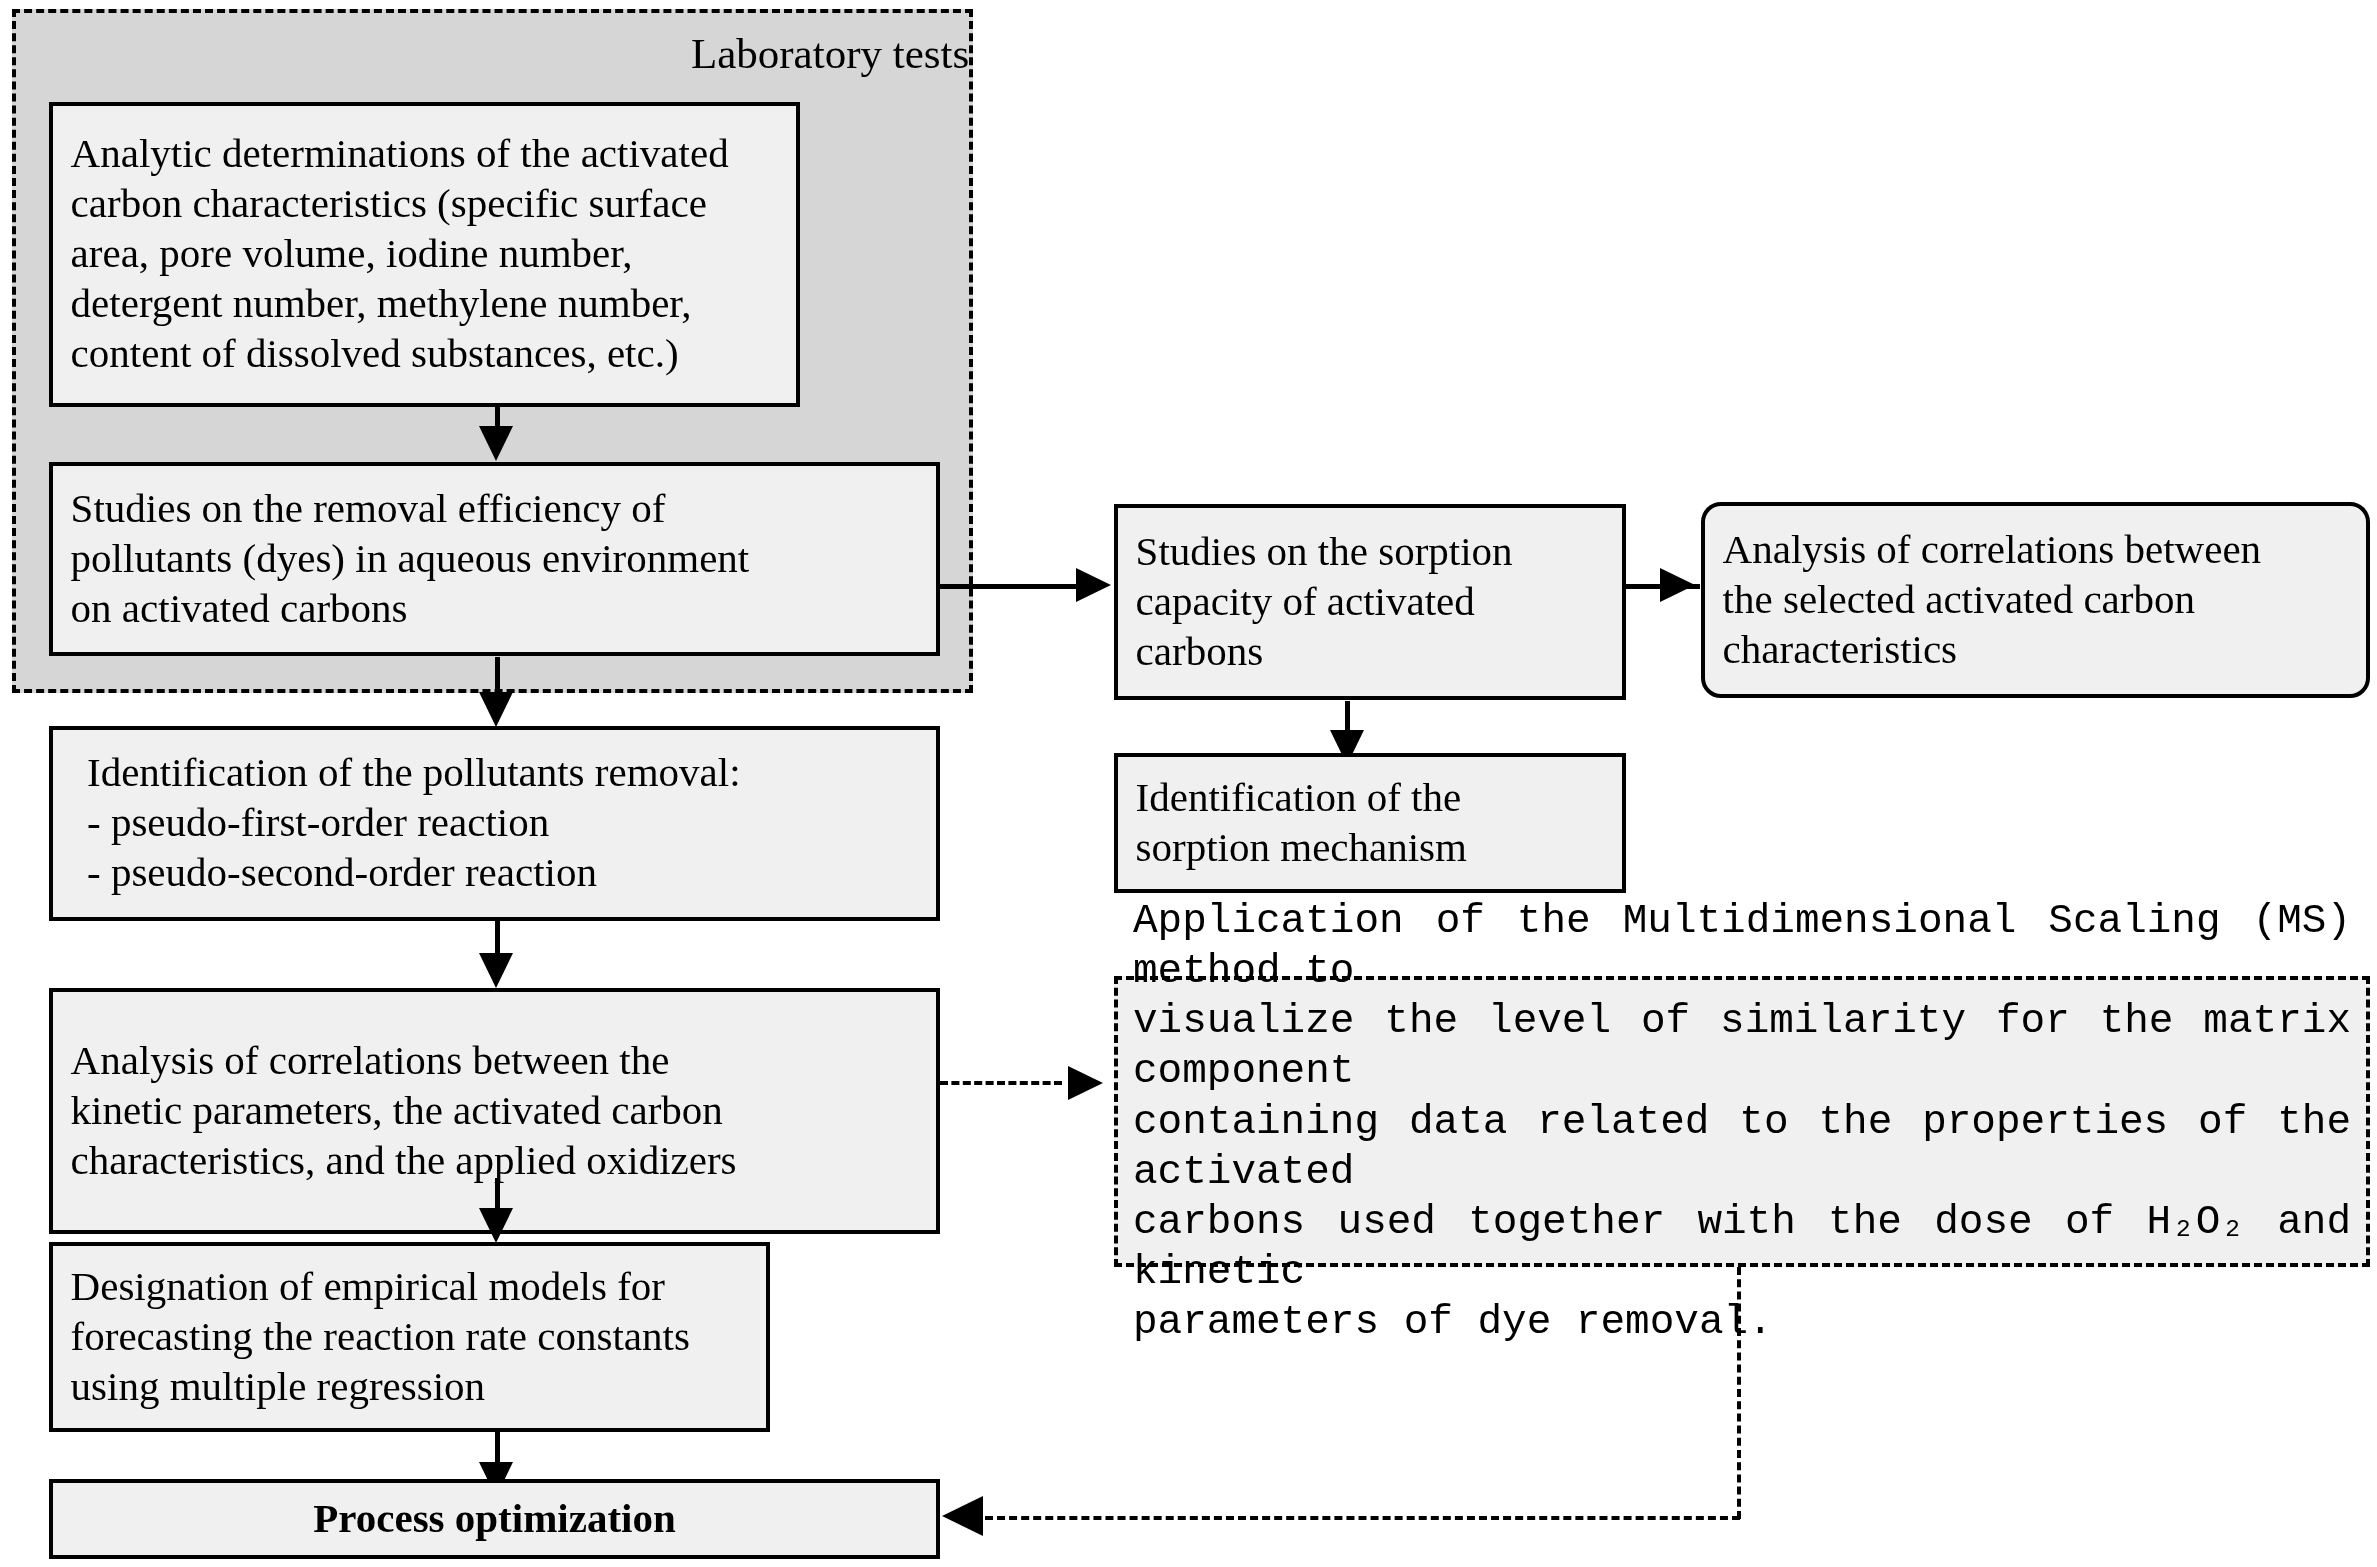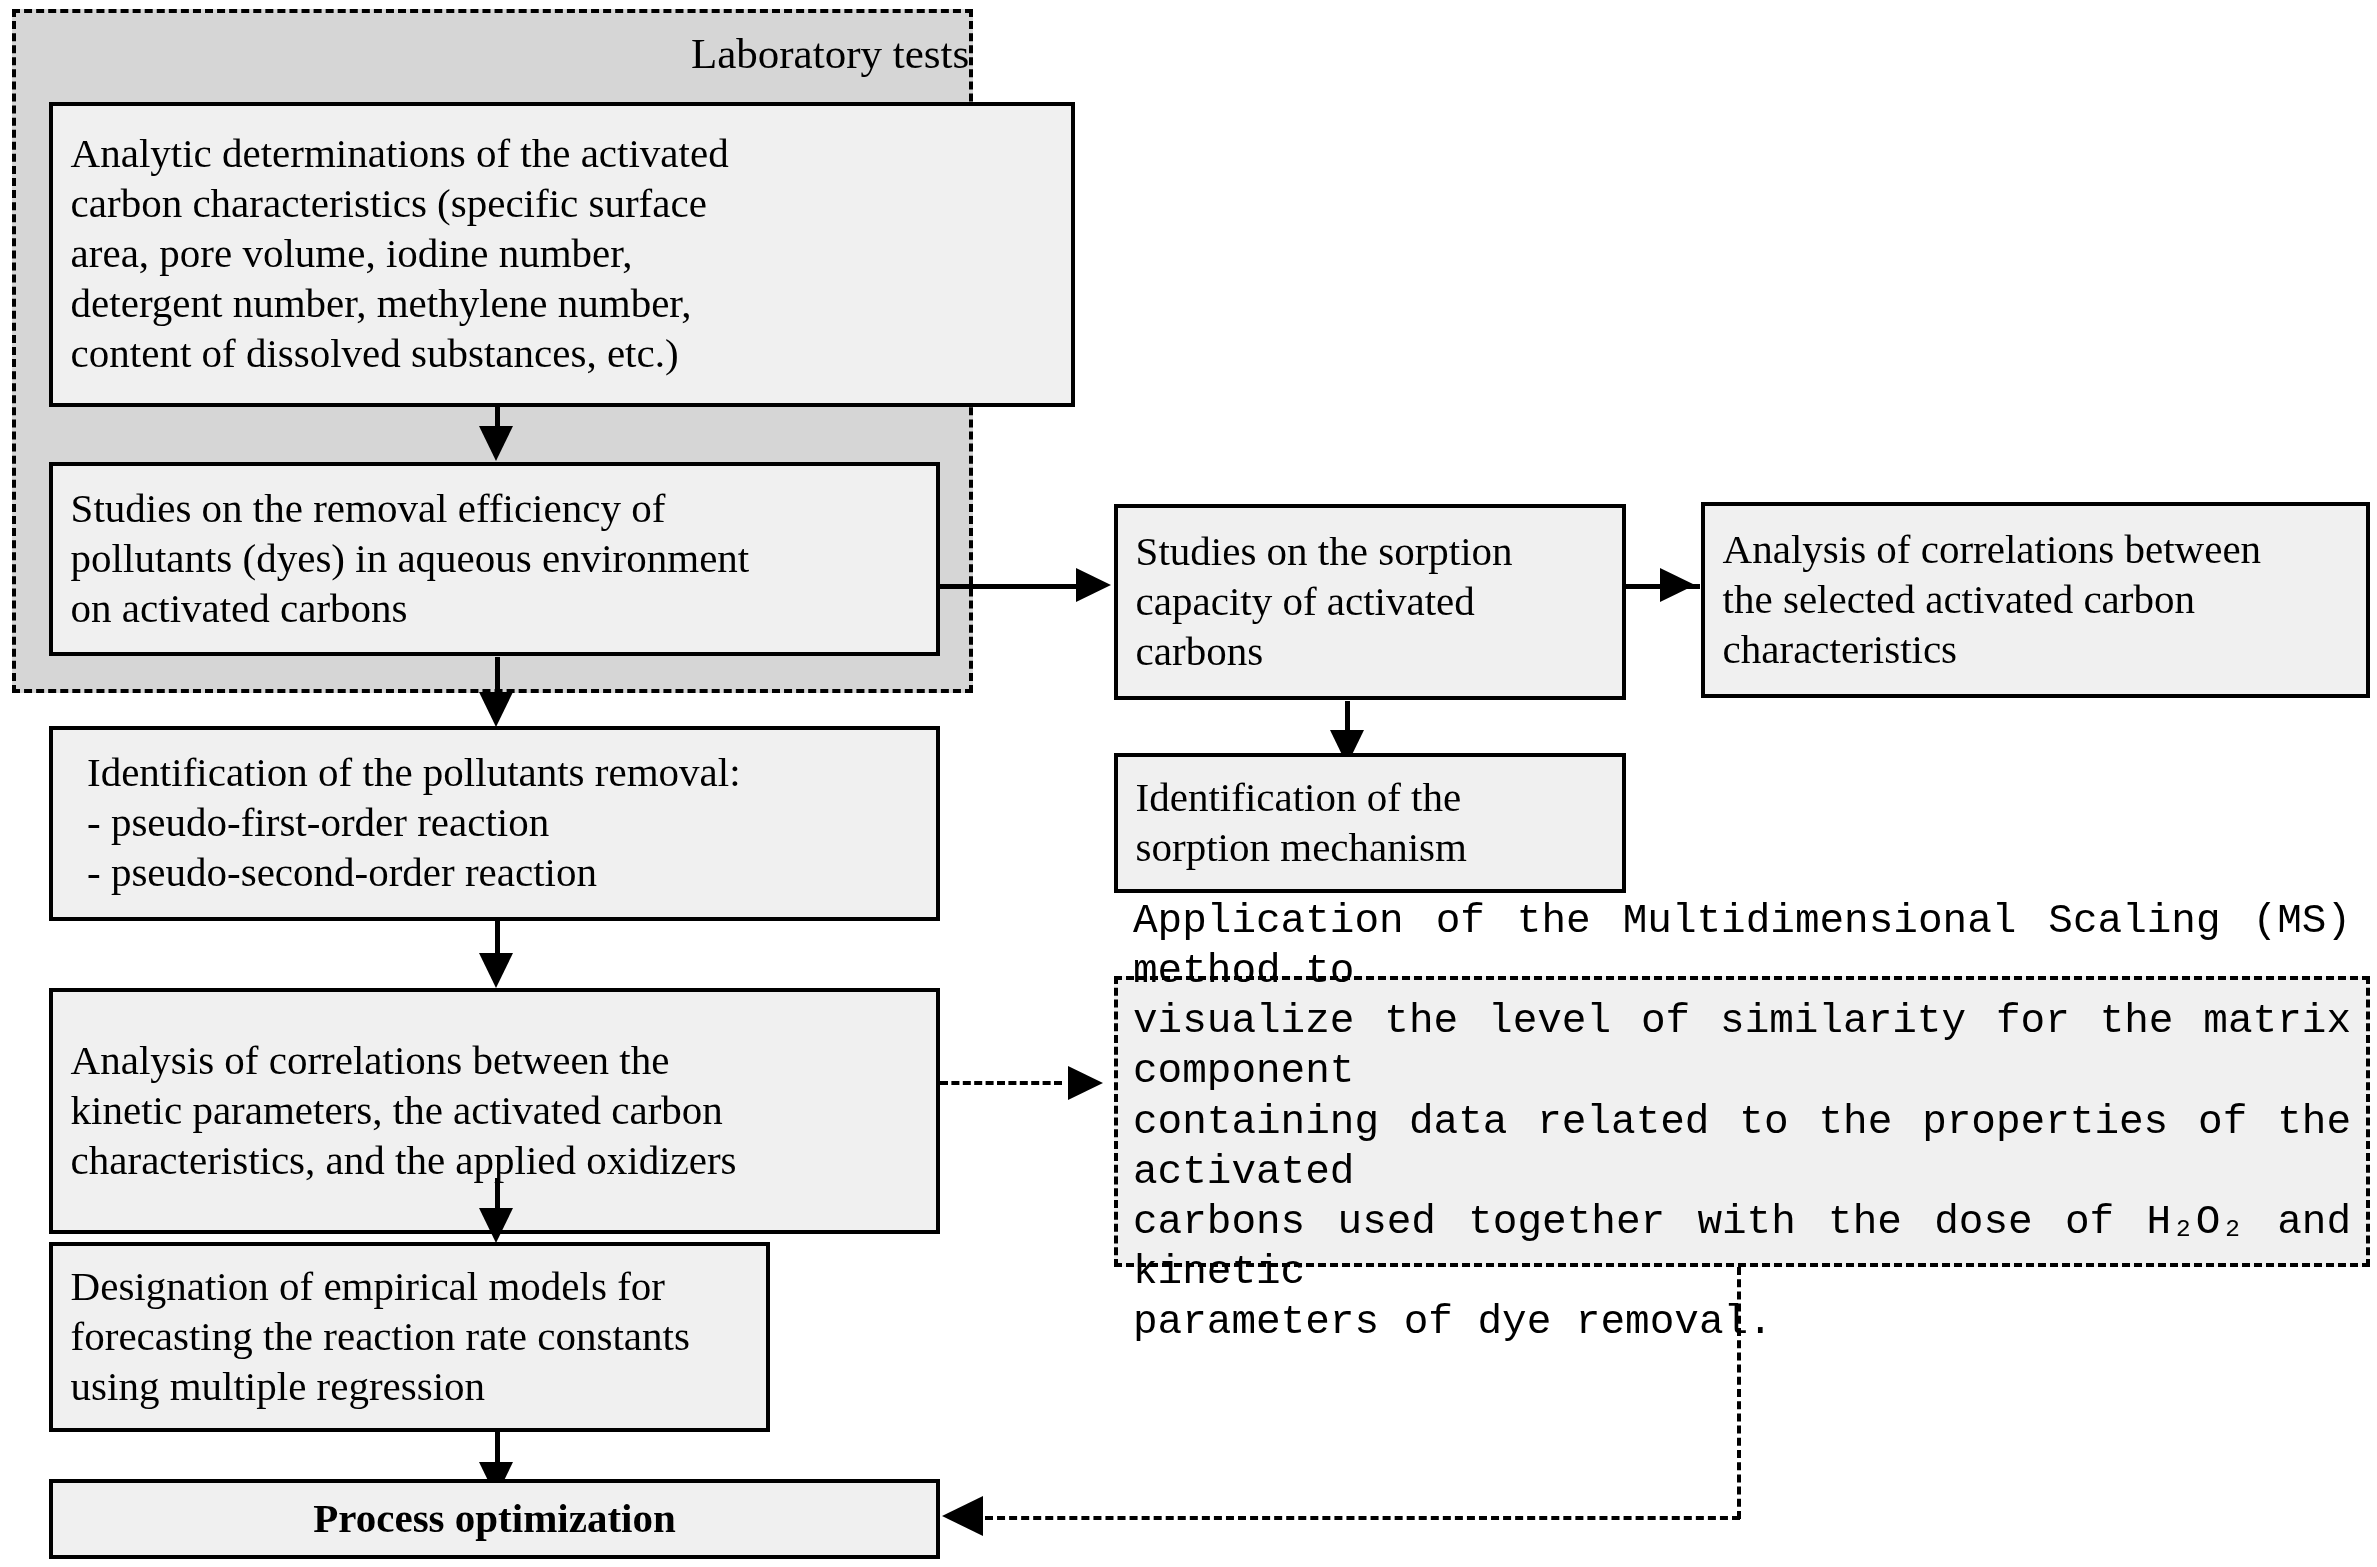--- a/index.html
+++ b/index.html
@@ -119,21 +119,21 @@
 </style>
 </head>
 <body>
 
 <div id="canvas">
 
   <div class="group-dashed" style="left:12.2px; top:8.8px; width:961px; height:684px;">
     <div class="group-title" style="top:19px;">Laboratory tests</div>
   </div>
 
-  <div class="node" style="left:49px; top:102px; width:1026px; height:305px;">
+  <div class="node" style="left:49px; top:102px; width:751px; height:305px;">
     <p>Analytic determinations of the activated</p>
     <p>carbon characteristics (specific surface</p>
     <p>area, pore volume, iodine number,</p>
     <p>detergent number, methylene number,</p>
     <p class="last">content of dissolved substances, etc.)</p>
   </div>
 
   <div class="vline" style="left:495px; top:406px; height:27px;"></div>
   <div class="arrow-down" style="left:479px; top:426px;"></div>
 
@@ -193,21 +193,21 @@
   <div class="arrow-right" style="left:1660px; top:568px;"></div>
 
   <div class="vline" style="left:1345px; top:701px; height:46px;"></div>
   <div class="arrow-down" style="left:1330px; top:730px;"></div>
 
   <div class="node left" style="left:1114px; top:753px; width:512px; height:140px;">
     <p class="left">Identification of the</p>
     <p class="left">sorption mechanism</p>
   </div>
 
-  <div class="node" style="left:1701px; top:502px; width:669px; height:196px;">
+  <div class="node" style="left:1701px; top:502px; width:669px; height:196px;border-radius:20px;">
     <p>Analysis of correlations between</p>
     <p>the selected activated carbon</p>
     <p class="last">characteristics</p>
   </div>
 
   <div class="node dashed" style="left:1114px; top:976px; width:1256px; height:291px; padding:6.8px 15px;">
     <p>Application of the Multidimensional Scaling (MS) method to</p>
     <p>visualize the level of similarity for the matrix component</p>
     <p>containing data related to the properties of the activated</p>
     <p>carbons used together with the dose of H₂O₂ and kinetic</p>

